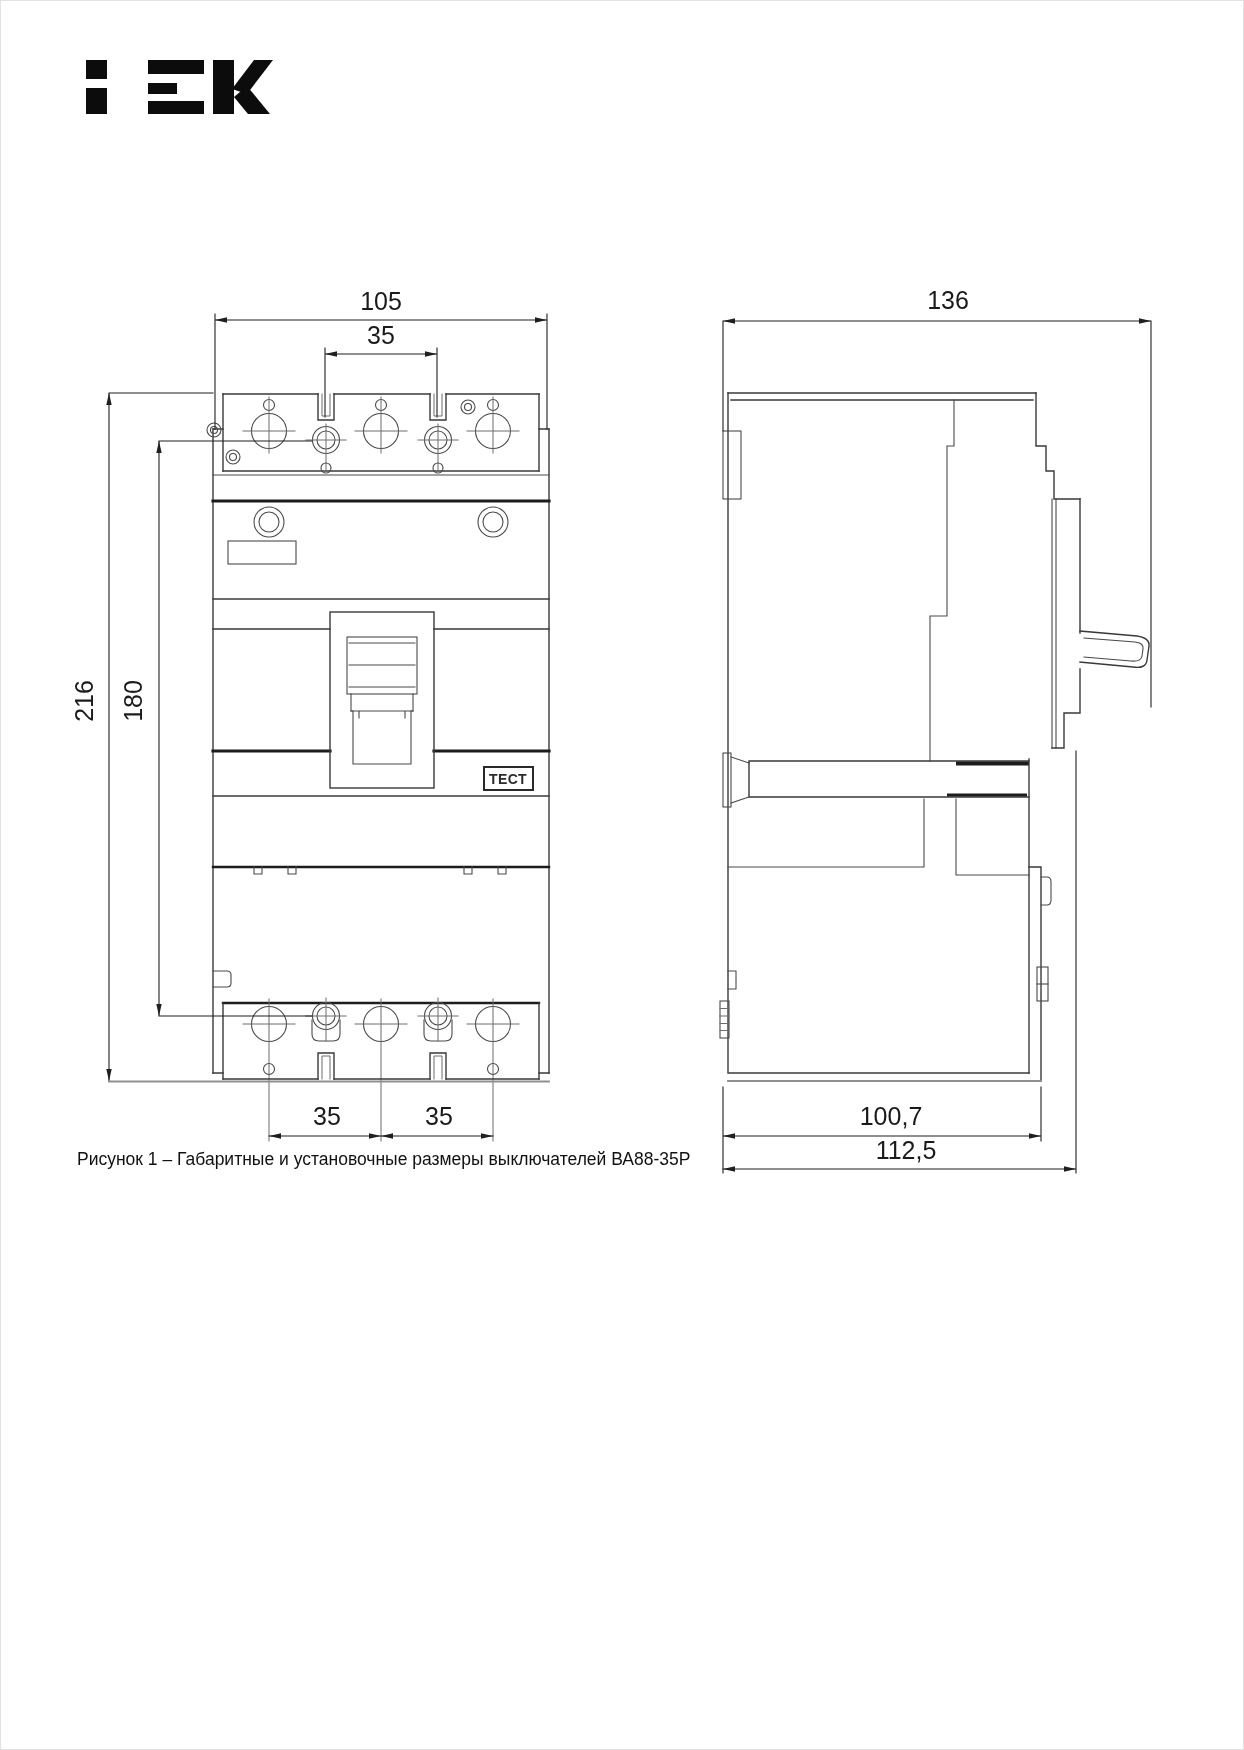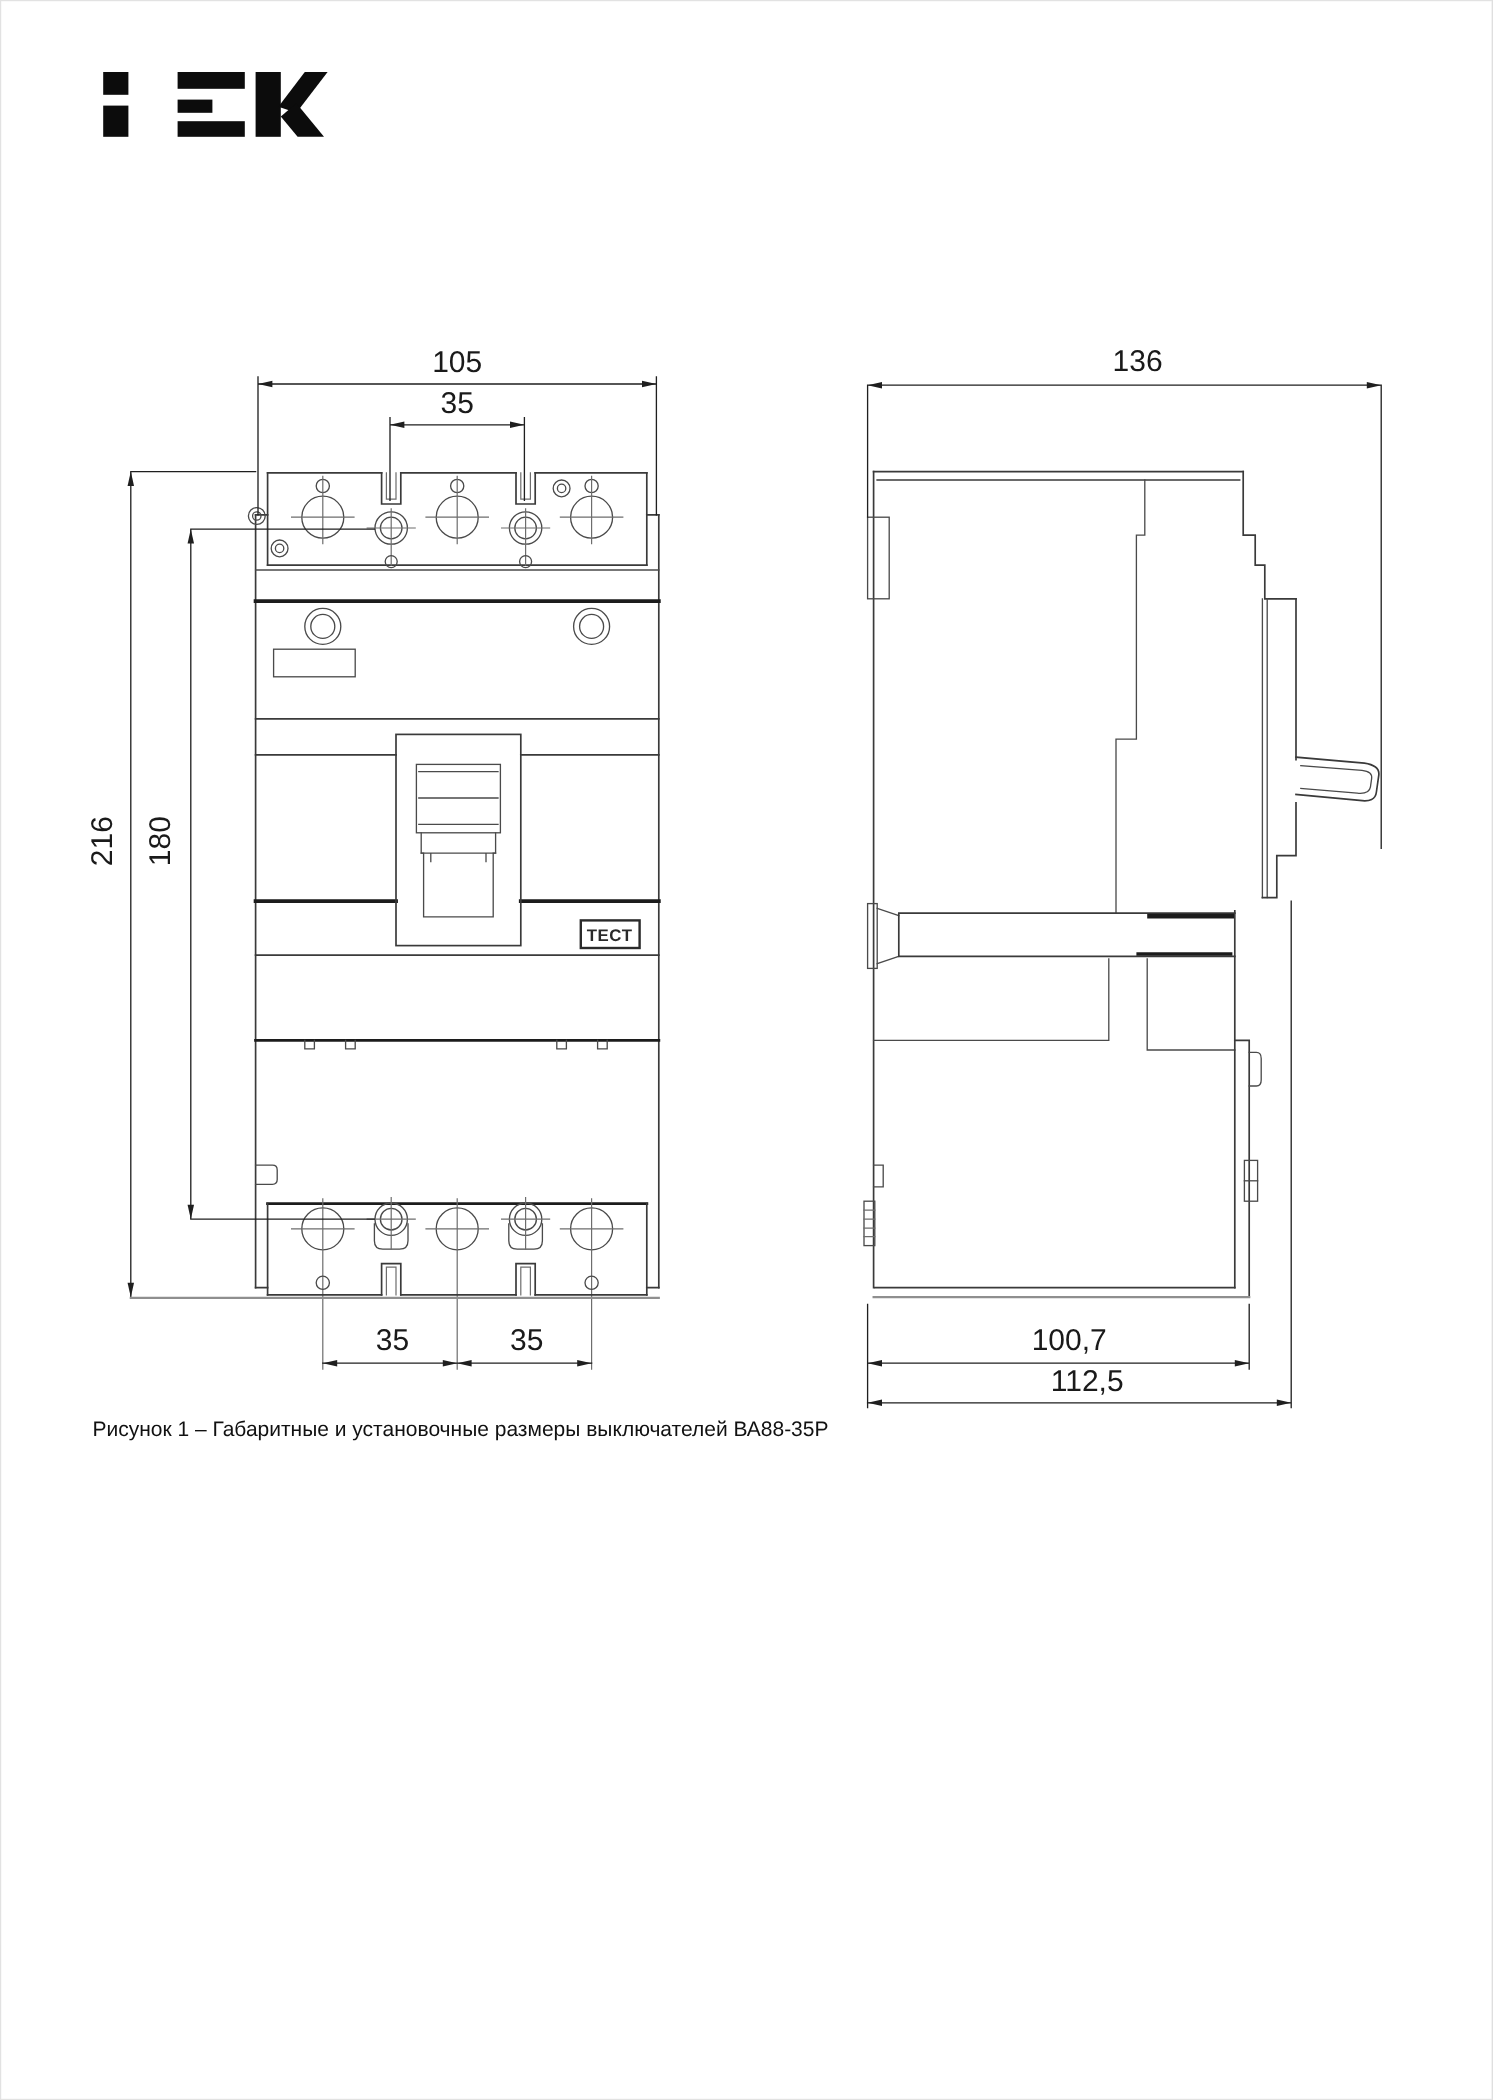--- a/index.html
+++ b/index.html
@@ -25,21 +25,21 @@
   .dimtext{
     font-family:"Liberation Sans", sans-serif;
     font-size:25px;fill:#1a1a1a;
   }
   .testtext{
     font-family:"Liberation Sans", sans-serif;
     font-size:14px;font-weight:bold;fill:#2a2a2a;letter-spacing:.5px;
   }
   .logo{fill:#0c0c0c;stroke:none;}
   .caption{
-    position:absolute;left:76px;top:1180px;
+    position:absolute;left:76px;top:1148px;
     font-size:17.5px;color:#111111;
     white-space:nowrap;
   }
 </style>
 </head>
 <body>
 
 <div class="page">
 
 <svg width="1244" height="1300" viewBox="0 0 1244 1300">

